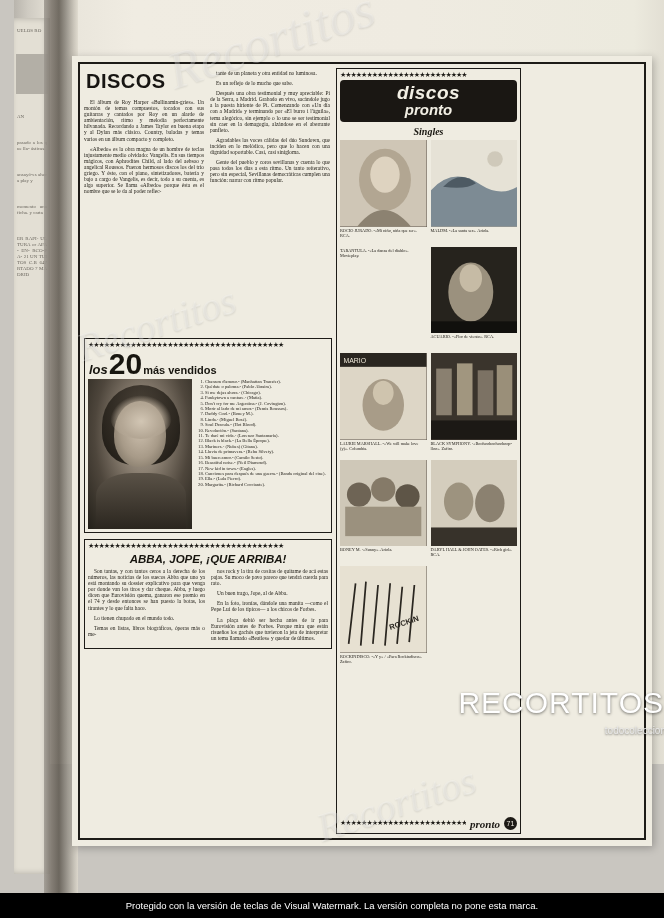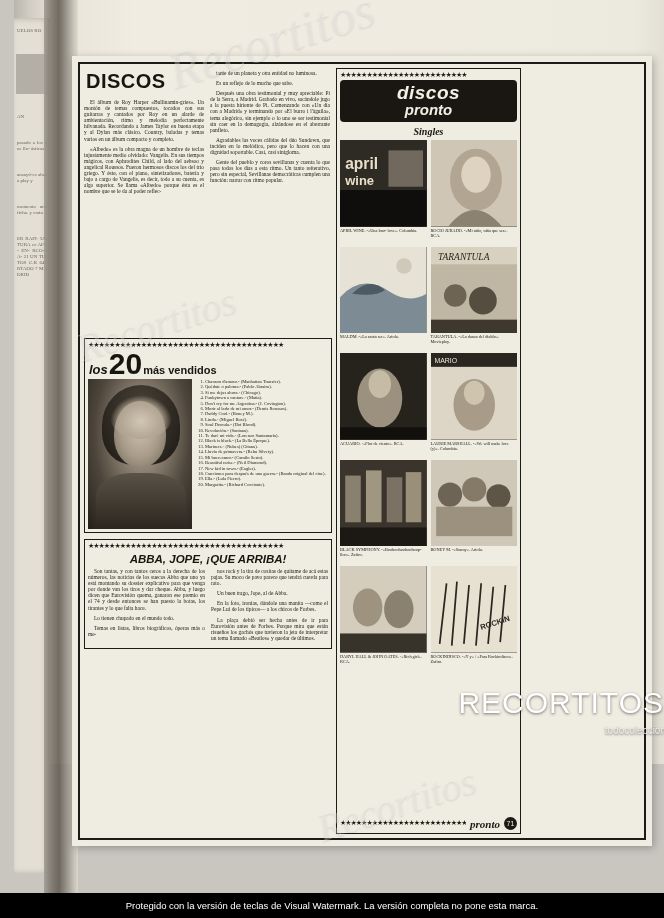--- a/index.html
+++ b/index.html
@@ -370,33 +370,20 @@
           <div class="novedad">
             <div class="box-stars">★★★★★★★★★★★★★★★★★★★★★★★★</div>
             <div class="nv-head">
               <div class="l1">discos</div>
               <div class="l2">pronto</div>
             </div>
             <div class="nv-singles">Singles</div>
 
             <div class="nv-grid">
 
-              <div>
-                <div class="sleeve">
-                  <svg class="sv" viewBox="0 0 100 100" preserveAspectRatio="none">
-                    <rect width="100" height="100" fill="#1b1916"></rect>
-                    <rect x="0" y="0" width="100" height="58" fill="#2e2a24"></rect>
-                    <text x="6" y="34" font-family="Liberation Sans, sans-serif" font-size="18" font-weight="bold" fill="#e8dfc8">april</text>
-                    <text x="6" y="52" font-family="Liberation Sans, sans-serif" font-size="15" font-weight="bold" fill="#e8dfc8">wine</text>
-                    <rect x="56" y="12" width="40" height="42" fill="#8e8577" opacity=".7"></rect>
-                    <rect x="0" y="58" width="100" height="42" fill="#0f0e0c"></rect>
-                  </svg>
-                </div>
-                <div class="cap">APRIL WINE. -«Una lmo- love». Columbia.</div>
-              </div>
 
               <div>
                 <div class="sleeve">
                   <svg class="sv" viewBox="0 0 100 100" preserveAspectRatio="none">
                     <rect width="100" height="100" fill="#cfc6b6"></rect>
                     <ellipse cx="52" cy="46" rx="30" ry="36" fill="#b2a692"></ellipse>
                     <ellipse cx="52" cy="40" rx="17" ry="21" fill="#ded3c0"></ellipse>
                     <path d="M20 100 Q50 62 82 100 Z" fill="#8c8271"></path>
                   </svg>
                 </div>
@@ -409,30 +396,20 @@
                     <rect width="100" height="100" fill="#e6e2d6"></rect>
                     <path d="M0 58 Q26 30 58 52 Q80 66 100 54 L100 100 L0 100 Z" fill="#7d8b94"></path>
                     <path d="M14 54 Q34 34 52 50 Q40 58 14 54 Z" fill="#4d5a63"></path>
                     <circle cx="74" cy="22" r="9" fill="#cfc9ba"></circle>
                   </svg>
                 </div>
                 <div class="cap">MALDM. -«La santa ser». Ariola.</div>
               </div>
 
               <div>
-                <div class="sleeve">
-                  <svg class="sv" viewBox="0 0 100 100" preserveAspectRatio="none">
-                    <rect width="100" height="100" fill="#bfb6a3"></rect>
-                    <rect x="0" y="0" width="100" height="20" fill="#d8d1c0"></rect>
-                    <text x="8" y="15" font-family="Liberation Serif, serif" font-size="11" font-style="italic" fill="#2b2720">TARANTULA</text>
-                    <circle cx="28" cy="56" r="13" fill="#6d6454"></circle>
-                    <circle cx="60" cy="62" r="16" fill="#554d3f"></circle>
-                    <rect x="0" y="84" width="100" height="16" fill="#3f382e"></rect>
-                  </svg>
-                </div>
                 <div class="cap">TARANTULA. -«La danza del diablo». Movieplay.</div>
               </div>
 
               <div>
                 <div class="sleeve">
                   <svg class="sv" viewBox="0 0 100 100" preserveAspectRatio="none">
                     <rect width="100" height="100" fill="#26231d"></rect>
                     <ellipse cx="46" cy="52" rx="26" ry="34" fill="#9b917e"></ellipse>
                     <ellipse cx="46" cy="36" rx="13" ry="16" fill="#c6bba5"></ellipse>
                     <rect x="0" y="86" width="100" height="14" fill="#11100d"></rect>

